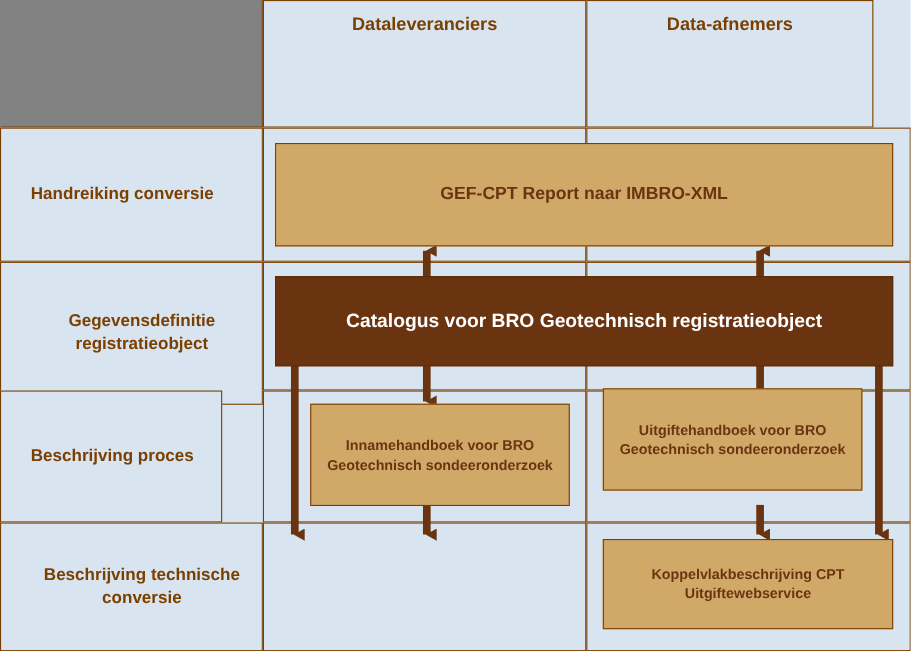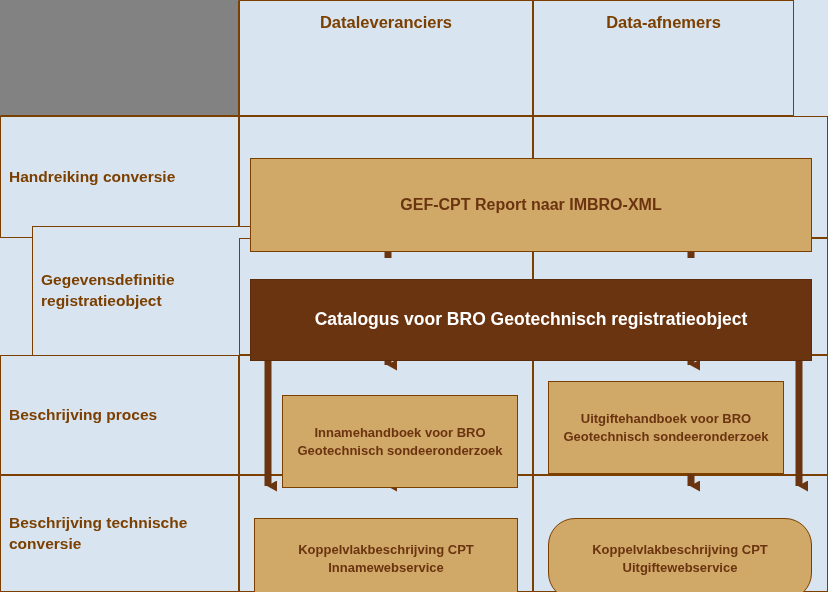--- a/index.html
+++ b/index.html
@@ -17,31 +17,32 @@
     background: #d8e4ef;
     overflow: hidden;
     box-sizing: border-box;
   }
   
   .cell {
     position: absolute;
     box-sizing: border-box;
     background: #d8e4ef;
     border: 1px solid #7b3f00;
+    text-align: center;
   }
   .cell.corner {
     background: #828282;
     border-color: #828282;
     border-right: 1px solid #7b3f00;
     border-bottom: 1px solid #7b3f00;
   }
   .rowlabel {
     display: flex;
     align-items: center;
-    padding-left: 8px;
+    padding-left: 27px;
     padding-right: 8px;
   }
   .rowlabel span {
     color: #7b3f00;
     font-size: 15.5px;
     font-weight: bold;
     line-height: 1.35;
   }
   .colhead {
     display: flex;
@@ -69,21 +70,20 @@
     align-items: center;
     justify-content: center;
     text-align: center;
     border: 1px solid #7b3f00;
     background: #d0a868;
     color: #6b3410;
     font-size: 16px;
     font-weight: bold;
     line-height: 1.35;
     padding: 4px 8px;
-    margin-top: 28px;
   }
   .box.dark {
     background: #6b3410;
     border-color: #5a2c0c;
     color: #ffffff;
     font-size: 17.5px;
   }
   .box.small {
     font-size: 13px;
   }
@@ -102,27 +102,27 @@
   <div class="cell colhead" style="left:533px; top:0px;  width:261px; height:116px;">
     <span>Data-afnemers</span>
   </div>
 
   <div class="cell rowlabel" style="left:0px; top:116px; width:239px; height:122px;">
     <span>Handreiking conversie</span>
   </div>
   <div class="cell" style="left:239px; top:116px; width:294px; height:122px;"></div>
   <div class="cell" style="left:533px; top:116px; width:295px; height:122px;"></div>
 
-  <div class="cell rowlabel" style="left:0px; top:226px; width:239px; height:130px;margin-left:32px;">
+  <div class="cell rowlabel" style="left:0px; top:238px; width:239px; height:130px;">
     <span>Gegevensdefinitie registratieobject</span>
   </div>
   <div class="cell" style="left:239px; top:238px; width:294px; height:117px;"></div>
   <div class="cell" style="left:533px; top:238px; width:295px; height:117px;"></div>
 
-  <div class="cell rowlabel" style="left:0px; top:355px; width:239px; height:120px;">
+  <div class="cell rowlabel" style="left:0px; top:355px; width:202px; height:120px;">
     <span>Beschrijving proces</span>
   </div>
   <div class="cell" style="left:239px; top:355px; width:294px; height:120px;"></div>
   <div class="cell" style="left:533px; top:355px; width:295px; height:120px;"></div>
 
   <div class="cell rowlabel" style="left:0px; top:475px; width:239px; height:117px;">
     <span>Beschrijving technische conversie</span>
   </div>
   <div class="cell" style="left:239px; top:475px; width:294px; height:117px;"></div>
   <div class="cell" style="left:533px; top:475px; width:295px; height:117px;"></div>
@@ -151,17 +151,16 @@
   </svg>
 
   <div class="box" style="left:250px; top:130px; width:562px; height:94px;">GEF-CPT Report naar IMBRO-XML</div>
 
   <div class="box dark" style="left:250px; top:251px; width:562px; height:82px;">Catalogus voor BRO Geotechnisch registratieobject</div>
 
   <div class="box small" style="left:282px; top:367px; width:236px; height:93px;">Innamehandboek voor BRO Geotechnisch sondeeronderzoek</div>
 
   <div class="box small" style="left:548px; top:353px; width:236px; height:93px;">Uitgiftehandboek voor BRO Geotechnisch sondeeronderzoek</div>
 
-  <div class="box small" style="left:254px; top:490px; width:264px; height:82px;">Koppelvlakbeschrijving CPT Innamewebservice</div>
 
-  <div class="box small" style="left:548px; top:490px; width:264px; height:82px;border-radius:27px;">Koppelvlakbeschrijving CPT Uitgiftewebservice</div>
+  <div class="box small" style="left:548px; top:490px; width:264px; height:82px;">Koppelvlakbeschrijving CPT Uitgiftewebservice</div>
 
 </div>
 
 </body></html>

